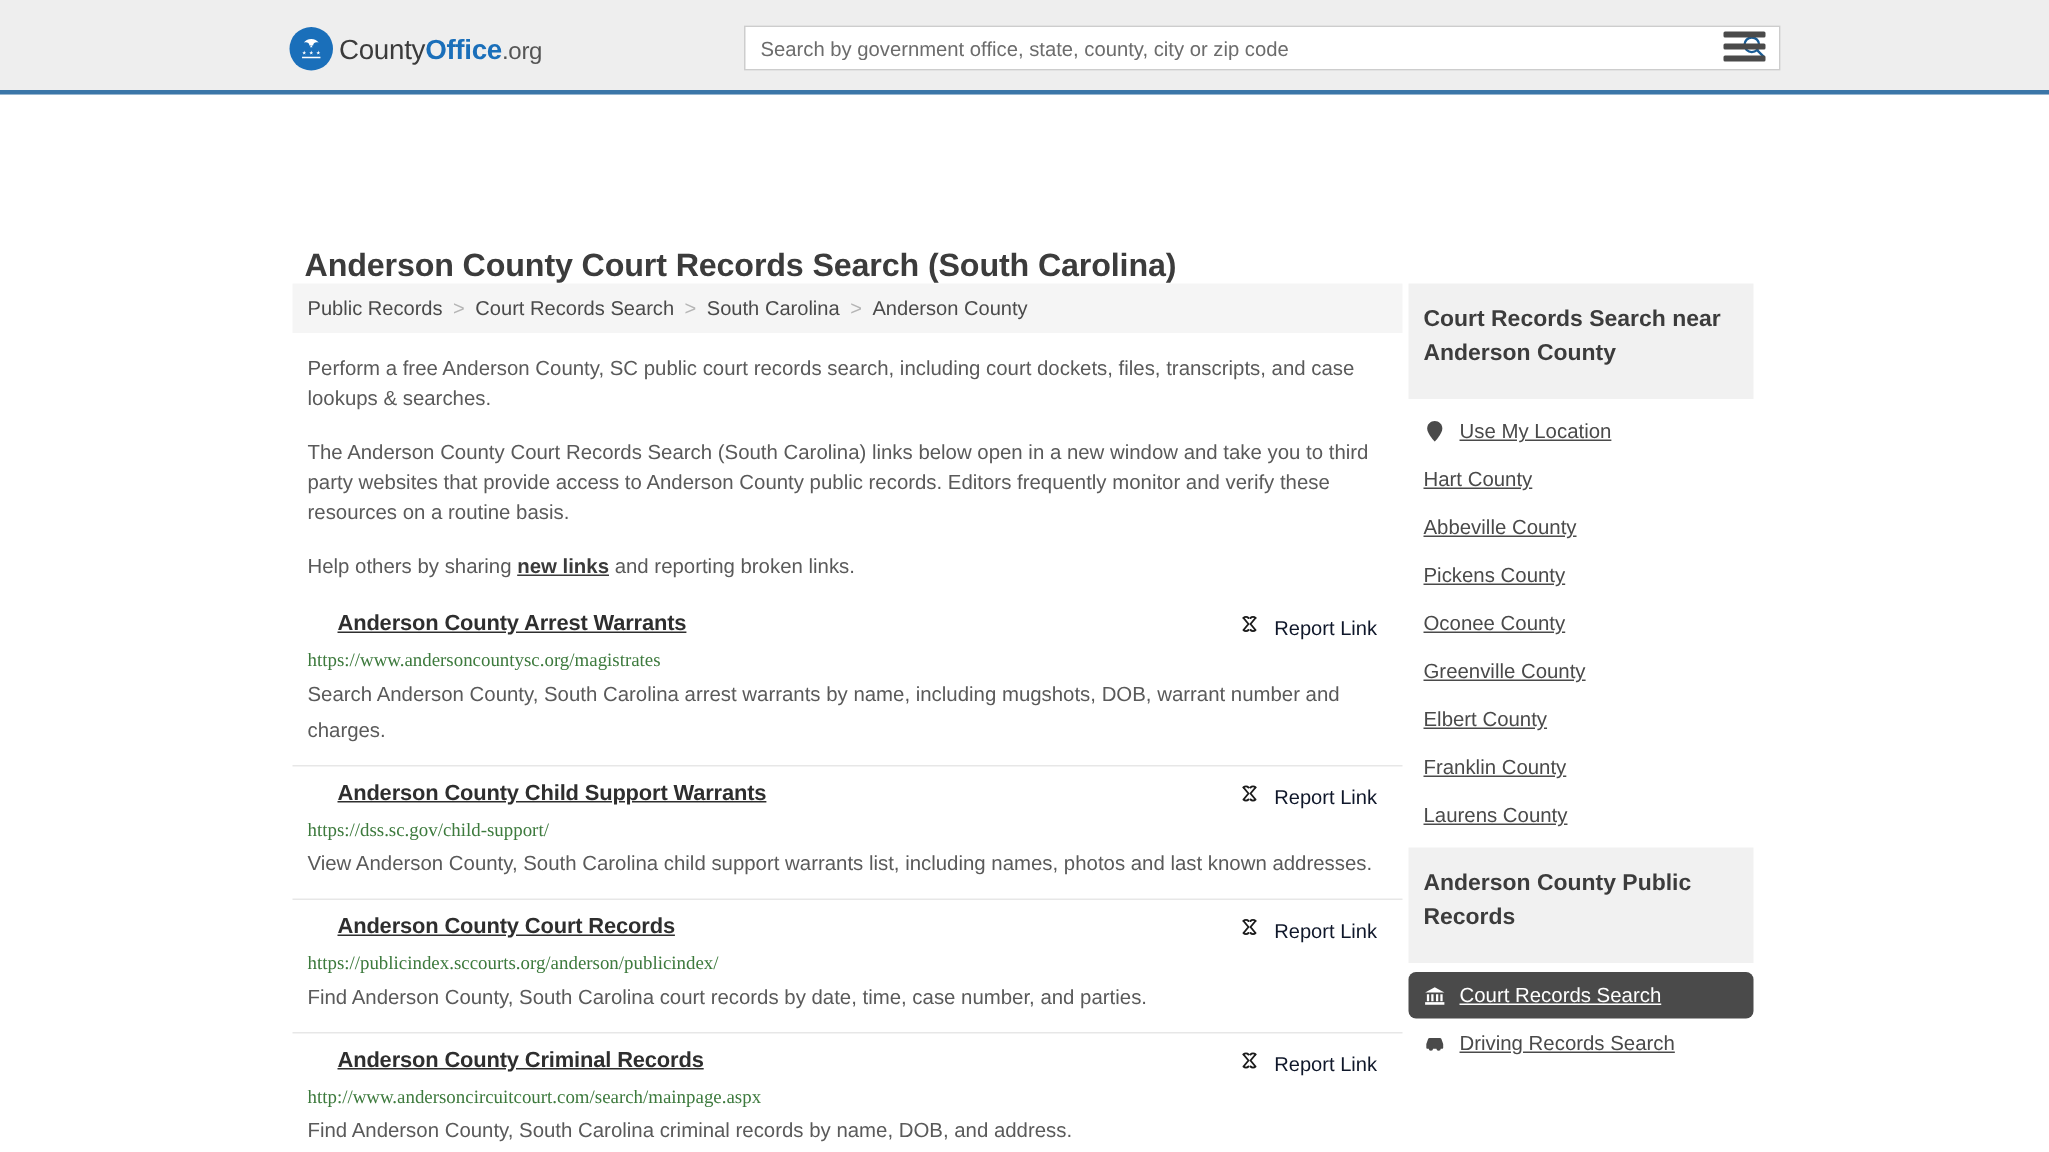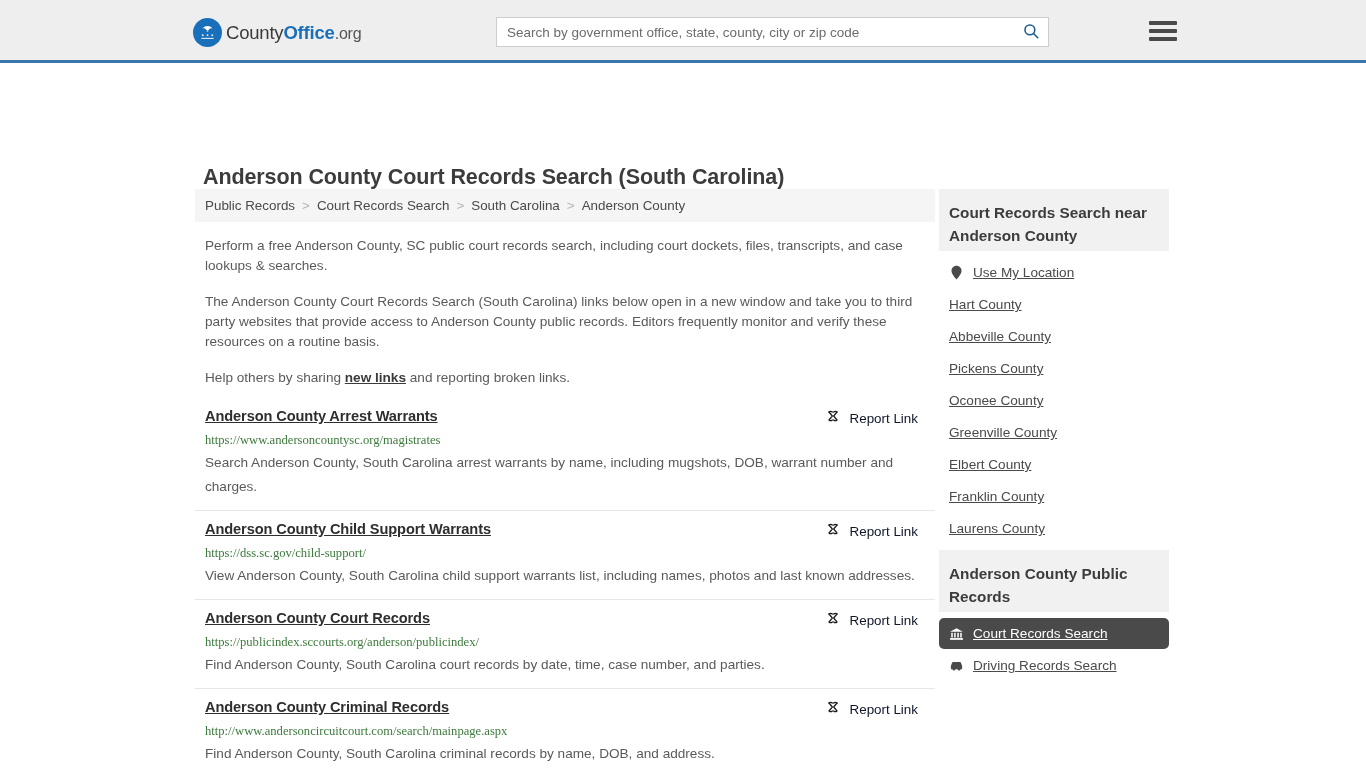--- a/index.html
+++ b/index.html
@@ -49,21 +49,21 @@
     white-space: nowrap;
   }
   .logo-text .b { color: #1a6fba; font-weight: bold; }
   .logo-text .c { font-weight: normal; color: #3b3b3b; }
   .logo-text .tld { color: #555555; font-size: 16px; }
 
   .search-wrap {
     position: absolute;
     left: 496px;
     top: 17px;
-    width: 553px;
+    width: 691px;
     height: 30px;
     background: #ffffff;
     border: 1px solid #cdcdcd;
     display: flex;
     align-items: center;
   }
   .search-input {
     flex: 1 1 auto;
     border: none;
     outline: none;
@@ -166,20 +166,21 @@
     display: flex;
     align-items: flex-start;
     justify-content: space-between;
   }
   .result-title {
     font-size: 14.6px;
     font-weight: bold;
     color: #2e2e2e;
     text-decoration: underline;
     letter-spacing: -0.1px;
+    margin-left: 20px;
   }
   .report-link {
     display: flex;
     align-items: center;
     gap: 9px;
     font-size: 13.4px;
     color: #0f172a;
     white-space: nowrap;
     cursor: pointer;
     padding-right: 7px;
@@ -203,21 +204,21 @@
   
   .sidebar {
     position: absolute;
     left: 939px;
     top: 126px;
     width: 230px;
   }
   .panel { margin-bottom: 6px; }
   .panel-title {
     background: #f1f1f1;
-    padding: 12px 10px 4px 10px;
+    padding: 12px 10px 19px 10px;
     font-size: 15.3px;
     font-weight: bold;
     color: #3c3c3c;
     line-height: 23px;
   }
   .panel-list { padding: 6px 0 0 0; }
   .panel-item {
     display: flex;
     align-items: center;
     gap: 9px;

